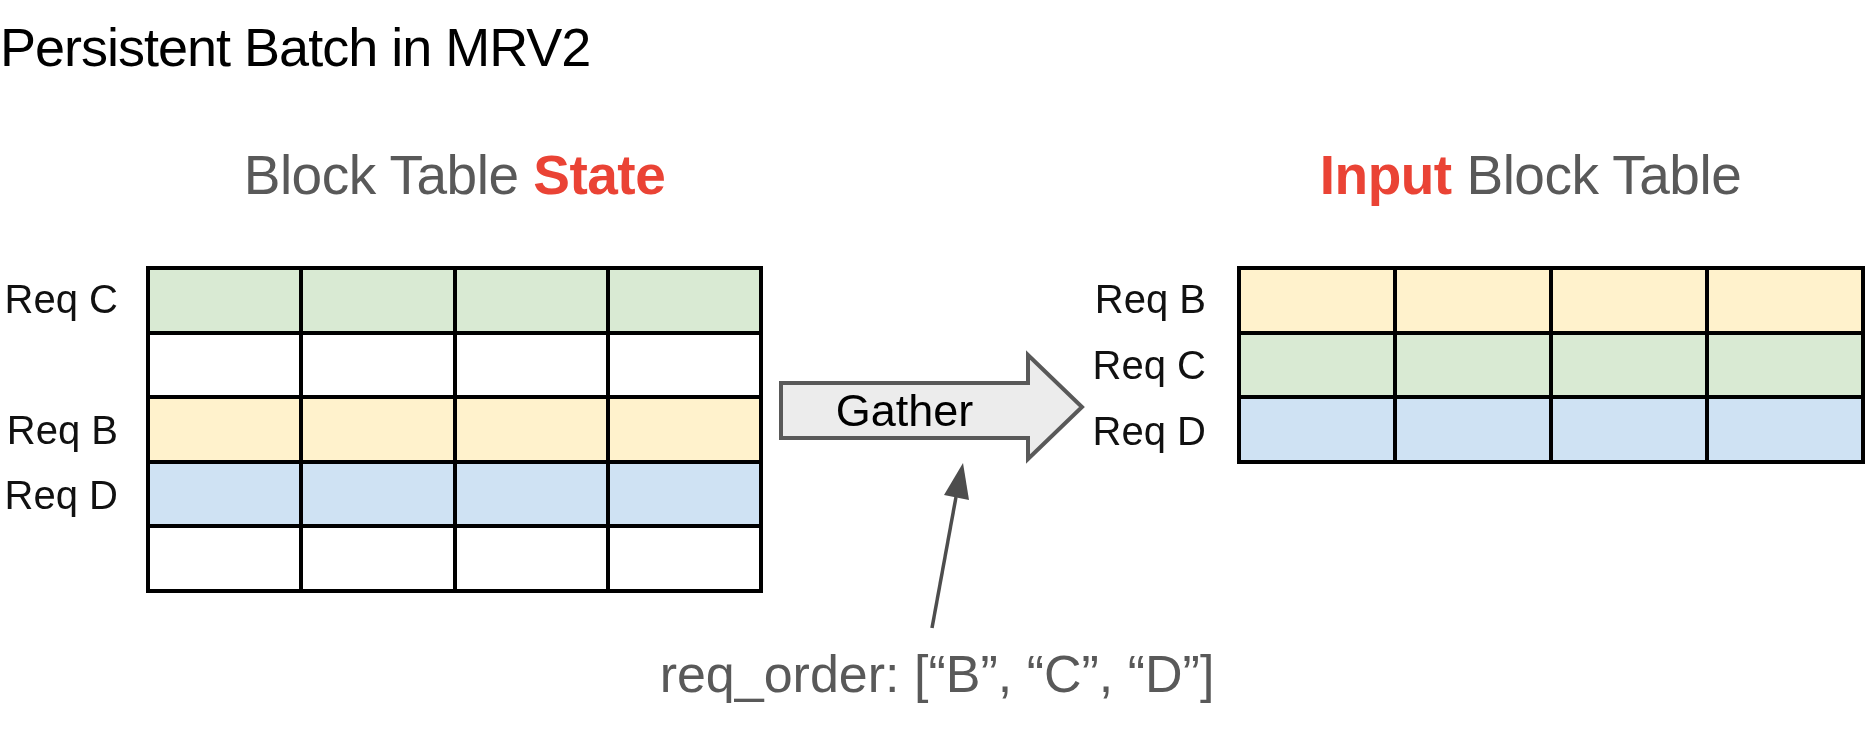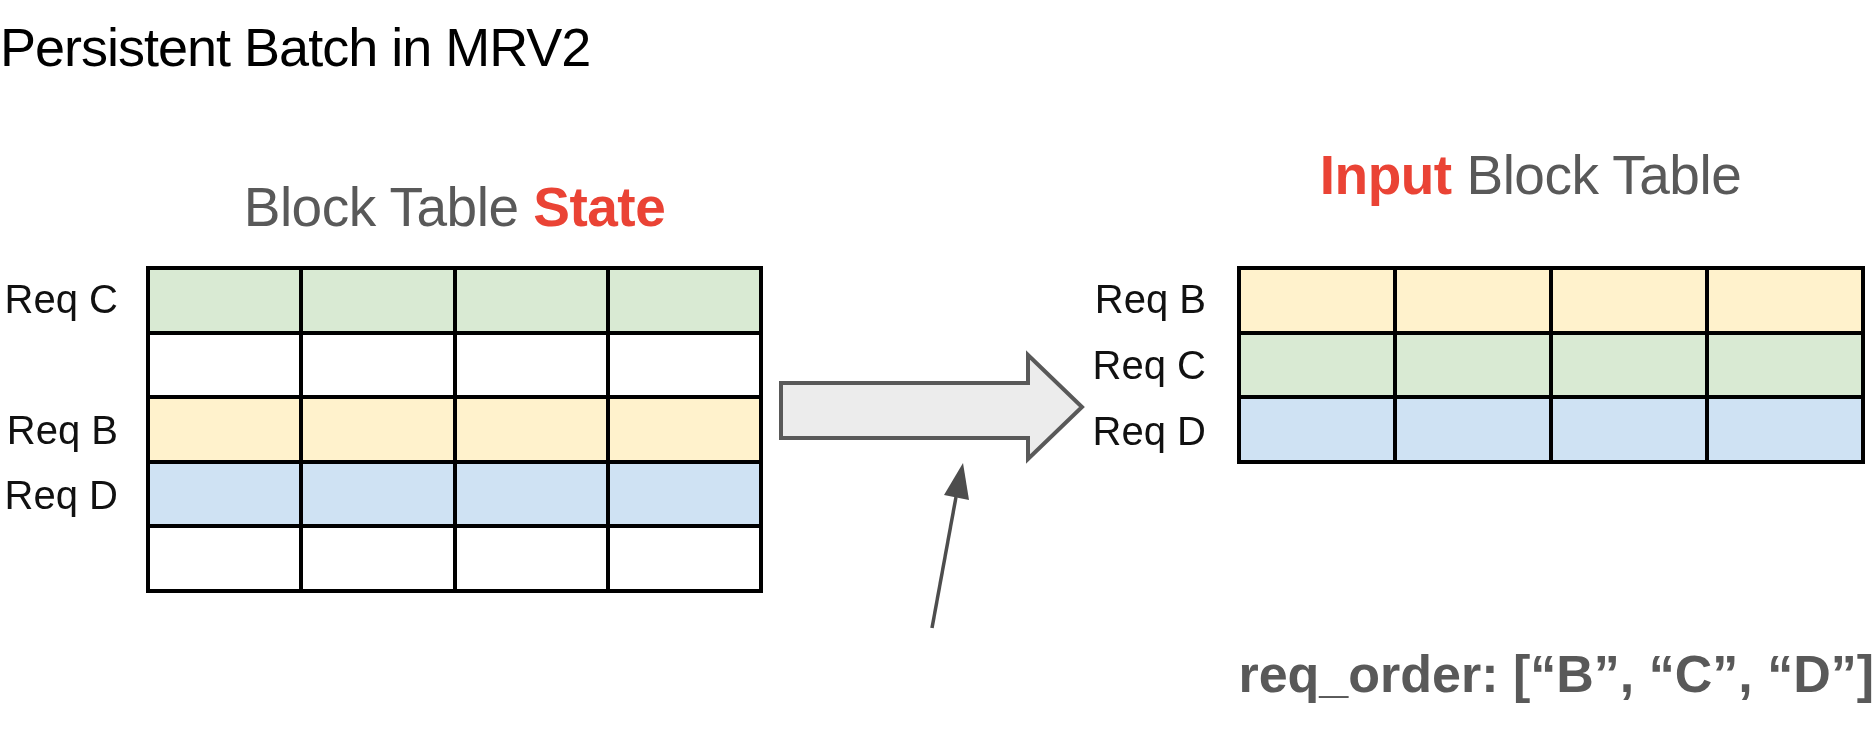--- a/index.html
+++ b/index.html
@@ -60,34 +60,33 @@
     left: 781px; top: 383px;
     width: 247px; height: 55px;
     display: flex; align-items: center; justify-content: center;
     font-size: 45px;
     color: #000000;
     white-space: pre;
   }
   .annotation {
     position: absolute;
     top: 644px; left: 0; width: 100%;
-    text-align: right;
+    text-align: center;
     font-size: 52px;
     white-space: pre;
-    font-weight: bold;
   }
 </style>
 </head>
 <body>
 
 <div class="canvas">
 
   <div class="title">Persistent Batch in MRV2</div>
 
-  <div class="table-heading" id="left-heading" style="left: 96px; width: 717px; color: rgb(89, 89, 89); margin-top: 32px;"><span>Block Table </span><span class="hl" style="color: rgb(234, 67, 53);">State</span></div>
+  <div class="table-heading" id="left-heading" style="left: 96px; width: 717px; color: rgb(89, 89, 89);"><span>Block Table </span><span class="hl" style="color: rgb(234, 67, 53);">State</span></div>
 
   <div class="table-heading" id="right-heading" style="left: 1187px; width: 687px; color: rgb(89, 89, 89);"><span class="hl" style="color: rgb(234, 67, 53); margin-top: 9px;">Input</span><span> Block Table</span></div>
 
   <div class="block-table" id="left-table" style="left: 146px; top: 266px; width: 617px; height: 327px; grid-template-rows: repeat(5, 1fr); grid-template-columns: repeat(4, 1fr); background: rgb(0, 0, 0);">
       <div class="cell" style="background: rgb(217, 234, 211);"></div>
       <div class="cell" style="background: rgb(217, 234, 211);"></div>
       <div class="cell" style="background: rgb(217, 234, 211);"></div>
       <div class="cell" style="background: rgb(217, 234, 211);"></div>
       <div class="cell" style="background: rgb(255, 255, 255);"></div>
       <div class="cell" style="background: rgb(255, 255, 255);"></div>
@@ -121,20 +120,21 @@
       <div class="cell" style="background: rgb(207, 226, 243);"></div>
       <div class="cell" style="background: rgb(207, 226, 243);"></div>
     </div>
 
   <svg class="arrow-layer" width="1874" height="736" viewBox="0 0 1874 736">
     <polygon id="gather-shape" points="781,383 1028,383 1028,355 1082,407 1028,459 1028,438 781,438" stroke-width="4" stroke-linejoin="miter" fill="#ececec" stroke="#595959"></polygon>
     <line id="annot-line" x1="932" y1="628" x2="956" y2="497" stroke-width="3.5" stroke="#4d4d4d"></line>
     <polygon id="annot-head" points="963,463 969,500 944,495" fill="#4d4d4d"></polygon>
   </svg>
 
+  <div class="gather-label">Gather</div>
 
   <div class="annotation" style="color: rgb(89, 89, 89);">req_order: [“B”, “C”, “D”]</div>
 
 <div class="row-label" style="left: -102px; top: 274.7px; color: rgb(17, 17, 17);">Req C</div>
     <div class="row-label" style="left: -102px; top: 405.5px; color: rgb(17, 17, 17);">Req B</div>
     <div class="row-label" style="left: -102px; top: 470.9px; color: rgb(17, 17, 17);">Req D</div>
     <div class="row-label" style="left: 986px; top: 275px; color: rgb(17, 17, 17);">Req B</div>
     <div class="row-label" style="left: 986px; top: 341px; color: rgb(17, 17, 17);">Req C</div>
     <div class="row-label" style="left: 986px; top: 407px; color: rgb(17, 17, 17);">Req D</div>
   </div>

